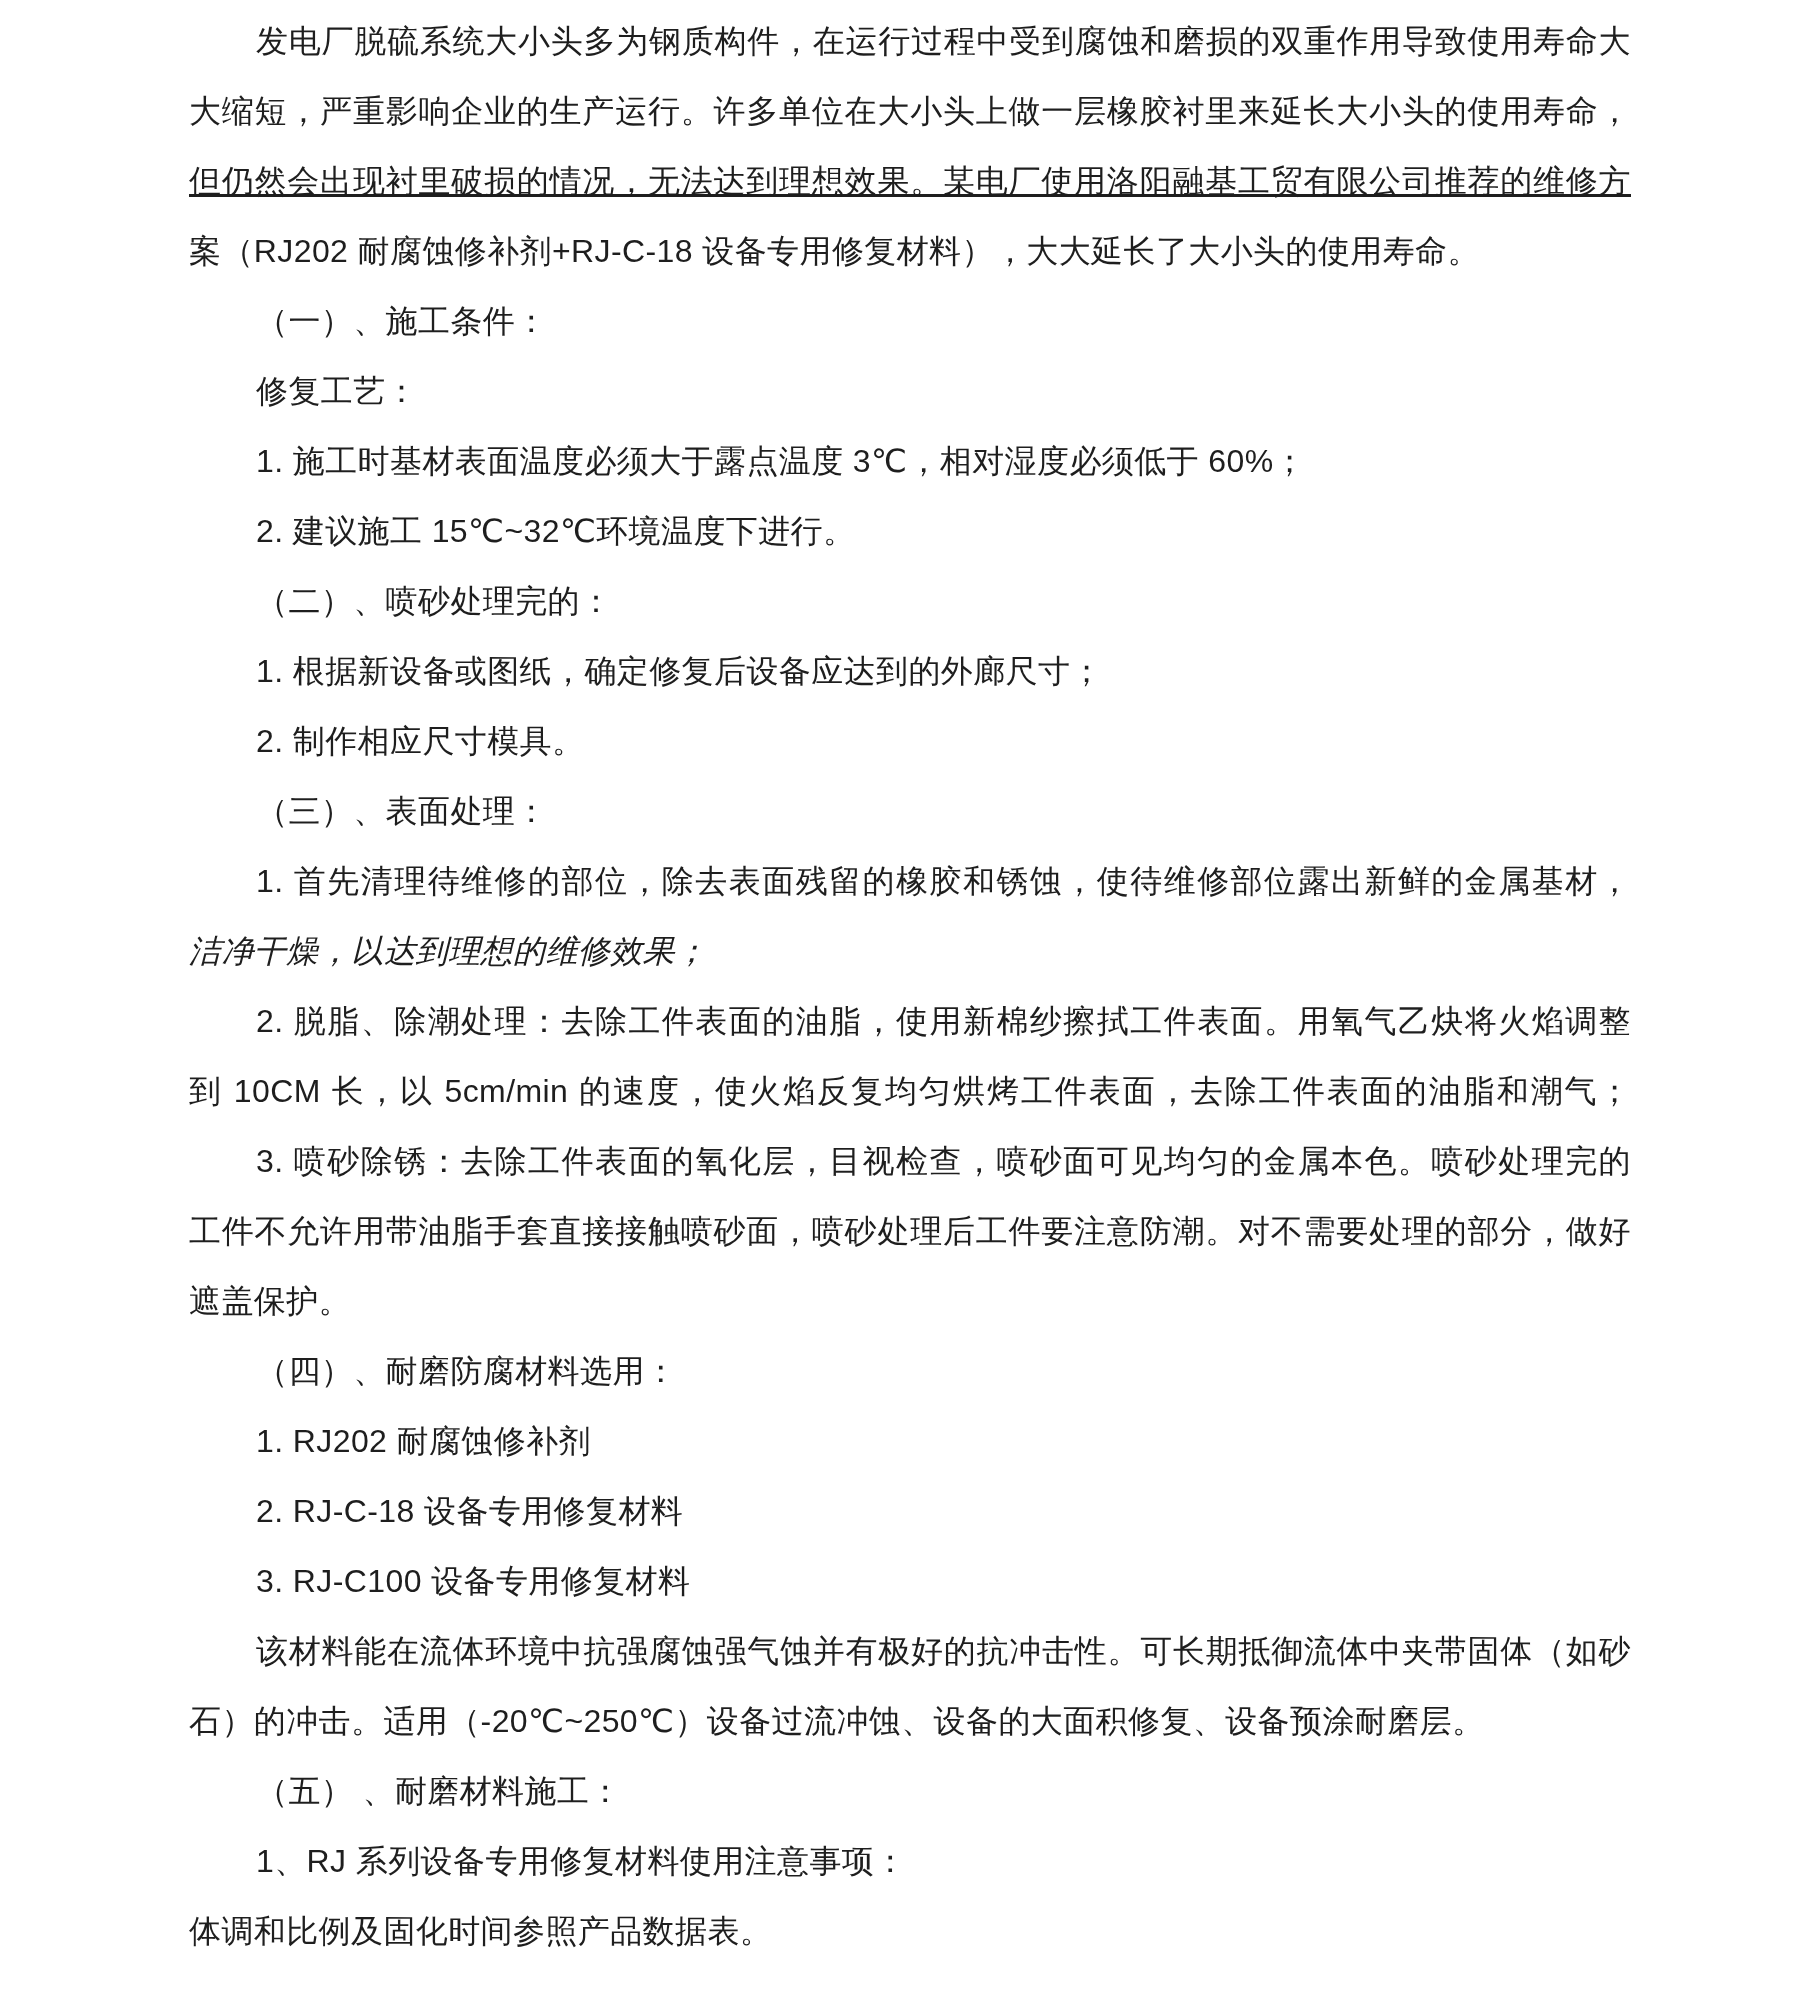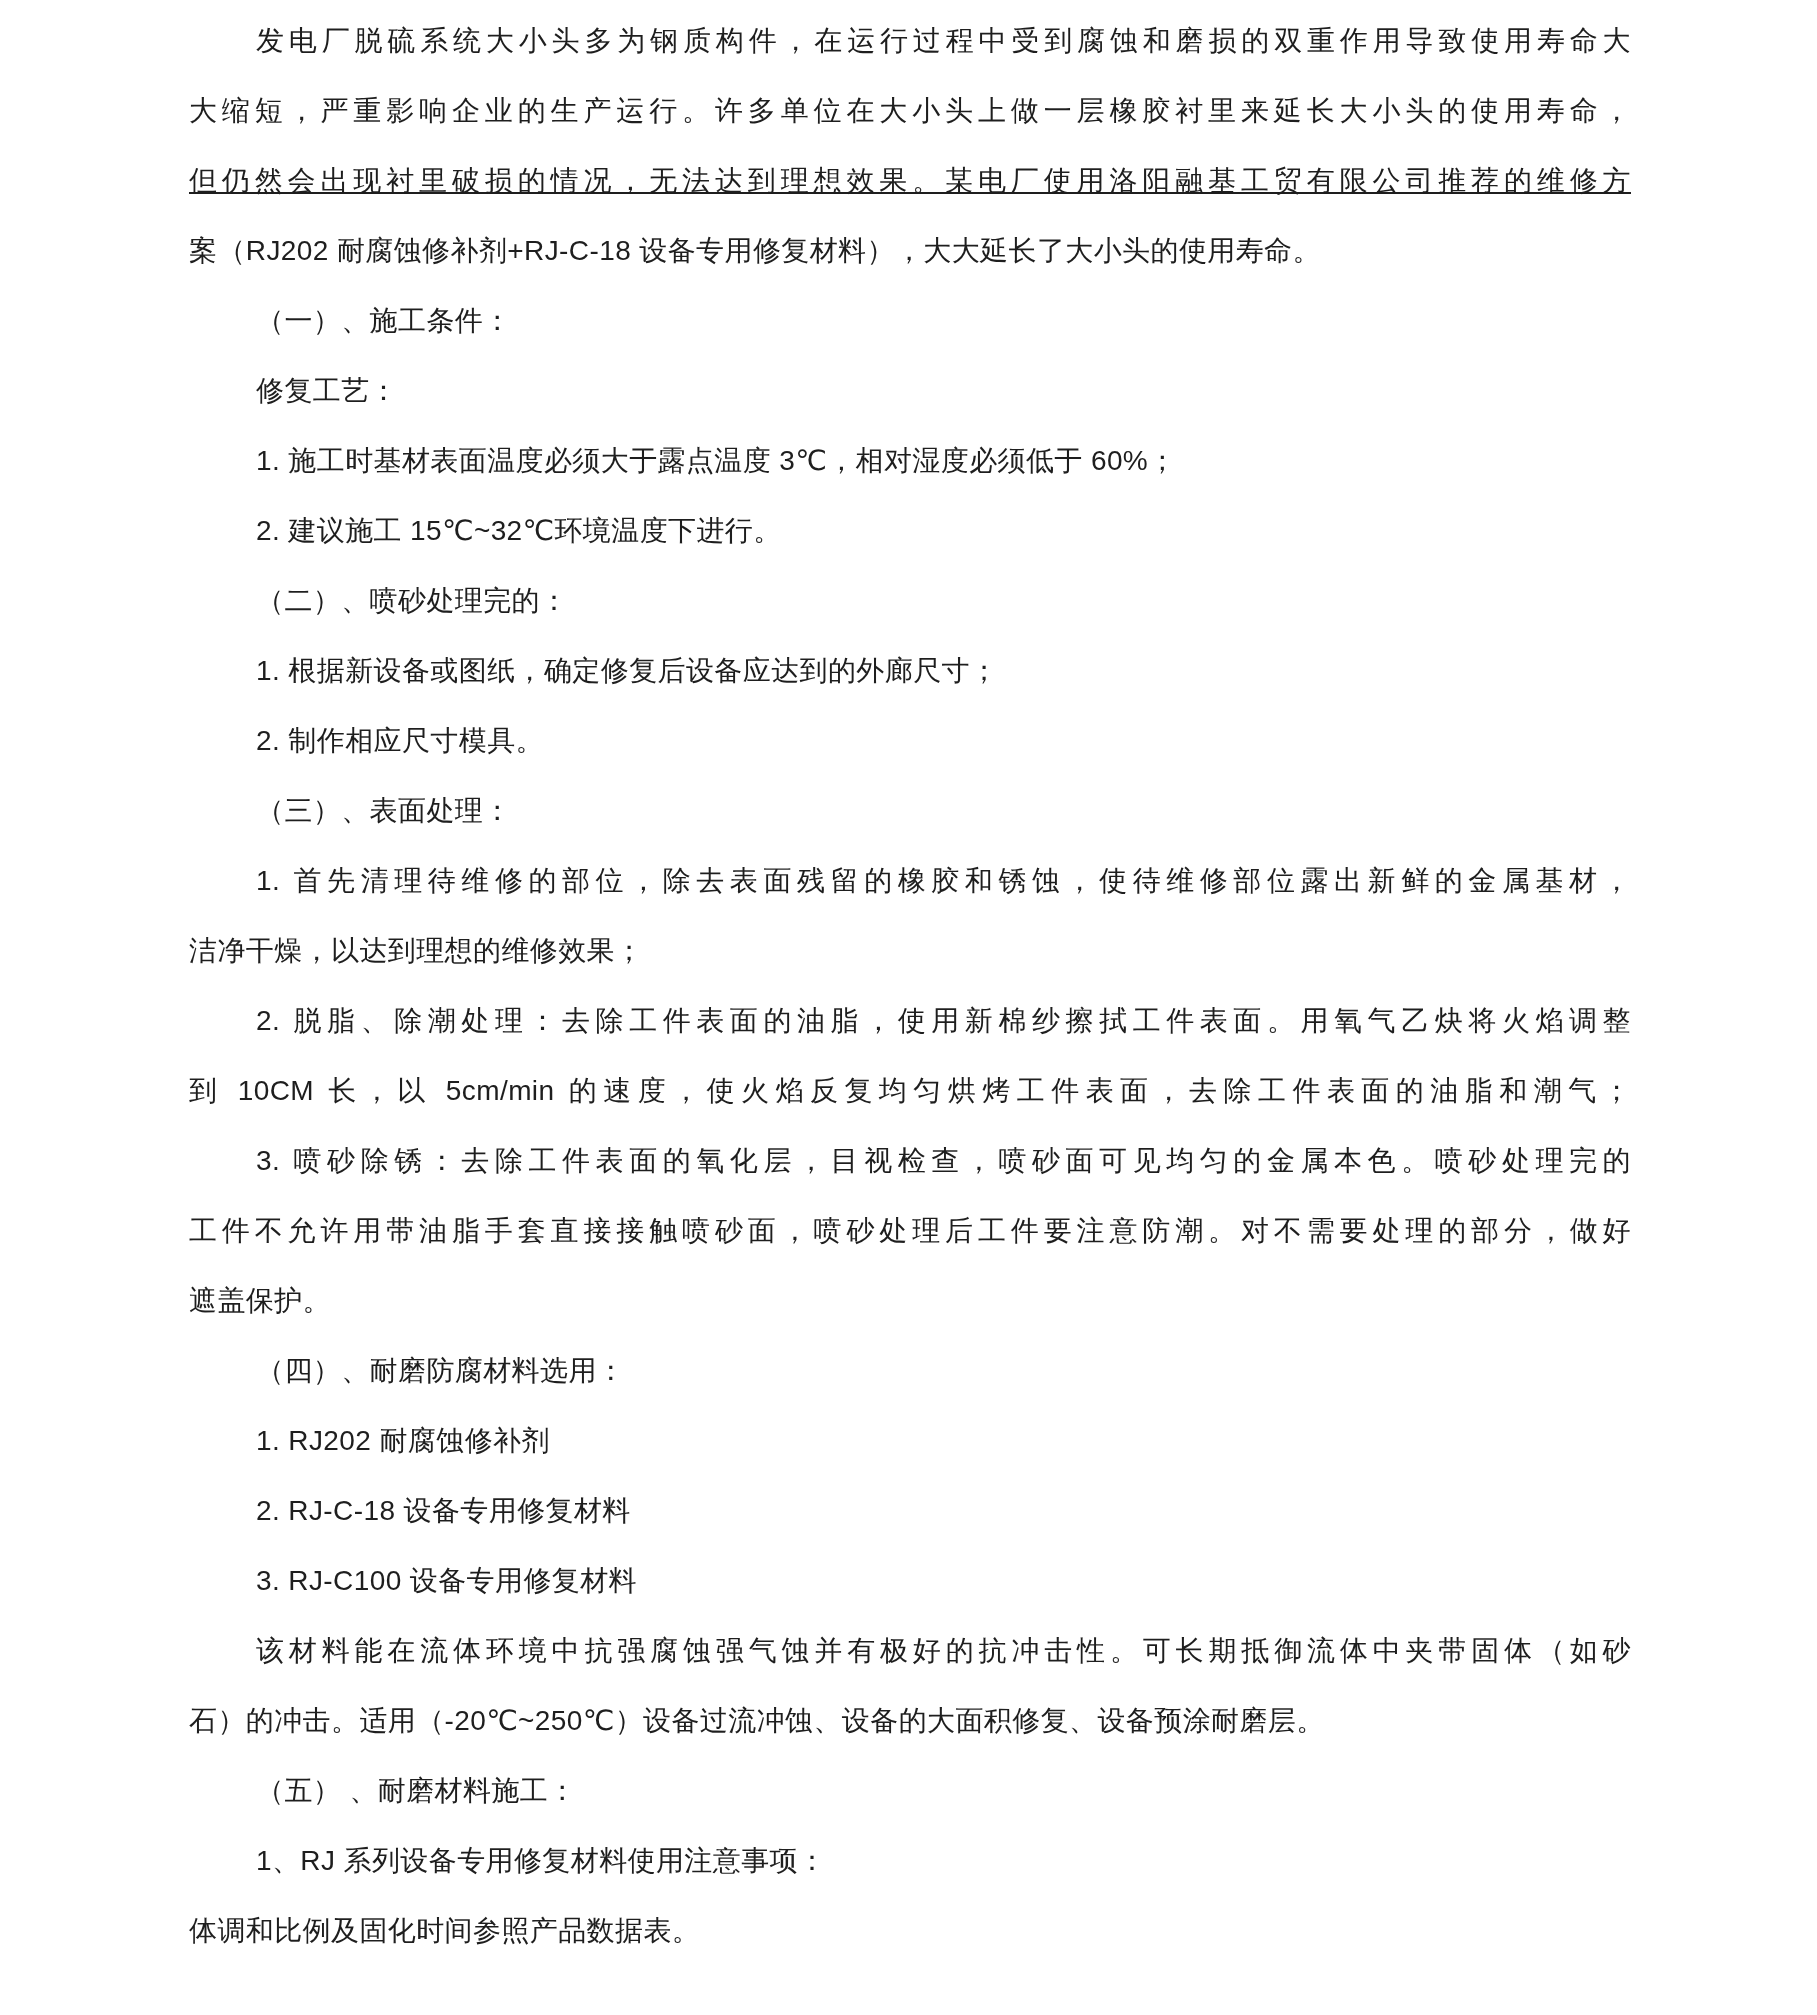--- a/index.html
+++ b/index.html
@@ -17,21 +17,21 @@
   }
   .text-area {
     position: absolute;
     left: 189px;
     top: 5.9px;
     width: 1442px;
   }
   .line {
     height: 70px;
     line-height: 70px;
-    font-size: 28px;
+    font-size: 32px;
     color: #1e1e1e;
     text-align: left;
     white-space: normal;
     overflow: hidden;
     letter-spacing: 0.4px;
   }
   .line.indent {
     padding-left: 67px;
   }
   .line.justify {
@@ -50,21 +50,21 @@
       <div class="line" style="color: rgb(30, 30, 30);">案（RJ202 耐腐蚀修补剂+RJ-C-18 设备专用修复材料），大大延长了大小头的使用寿命。</div>
       <div class="line indent" style="color: rgb(30, 30, 30);">（一）、施工条件：</div>
       <div class="line indent" style="color: rgb(30, 30, 30);">修复工艺：</div>
       <div class="line indent" style="color: rgb(30, 30, 30);">1. 施工时基材表面温度必须大于露点温度 3℃，相对湿度必须低于 60%；</div>
       <div class="line indent" style="color: rgb(30, 30, 30);">2. 建议施工 15℃~32℃环境温度下进行。</div>
       <div class="line indent" style="color: rgb(30, 30, 30);">（二）、喷砂处理完的：</div>
       <div class="line indent" style="color: rgb(30, 30, 30);">1. 根据新设备或图纸，确定修复后设备应达到的外廊尺寸；</div>
       <div class="line indent" style="color: rgb(30, 30, 30);">2. 制作相应尺寸模具。</div>
       <div class="line indent" style="color: rgb(30, 30, 30);">（三）、表面处理：</div>
       <div class="line indent justify" style="color: rgb(30, 30, 30);">1.  首先清理待维修的部位，除去表面残留的橡胶和锈蚀，使待维修部位露出新鲜的金属基材，</div>
-      <div class="line" style="color: rgb(30, 30, 30);">洁净干燥，以达到理想的维修效果；</div>
+      <div class="line" style="color: rgb(30, 30, 30); font-style: italic;">洁净干燥，以达到理想的维修效果；</div>
       <div class="line indent justify" style="color: rgb(30, 30, 30);">2.  脱脂、除潮处理：去除工件表面的油脂，使用新棉纱擦拭工件表面。用氧气乙炔将火焰调整</div>
       <div class="line justify" style="color: rgb(30, 30, 30);">到 10CM 长，以 5cm/min 的速度，使火焰反复均匀烘烤工件表面，去除工件表面的油脂和潮气；</div>
       <div class="line indent justify" style="color: rgb(30, 30, 30);">3.  喷砂除锈：去除工件表面的氧化层，目视检查，喷砂面可见均匀的金属本色。喷砂处理完的</div>
       <div class="line justify" style="color: rgb(30, 30, 30);">工件不允许用带油脂手套直接接触喷砂面，喷砂处理后工件要注意防潮。对不需要处理的部分，做好</div>
       <div class="line" style="color: rgb(30, 30, 30);">遮盖保护。</div>
       <div class="line indent" style="color: rgb(30, 30, 30);">（四）、耐磨防腐材料选用：</div>
       <div class="line indent" style="color: rgb(30, 30, 30);">1. RJ202 耐腐蚀修补剂</div>
       <div class="line indent" style="color: rgb(30, 30, 30);">2.  RJ-C-18 设备专用修复材料</div>
       <div class="line indent" style="color: rgb(30, 30, 30);">3. RJ-C100 设备专用修复材料</div>
       <div class="line indent justify" style="color: rgb(30, 30, 30);">该材料能在流体环境中抗强腐蚀强气蚀并有极好的抗冲击性。可长期抵御流体中夹带固体（如砂</div>

